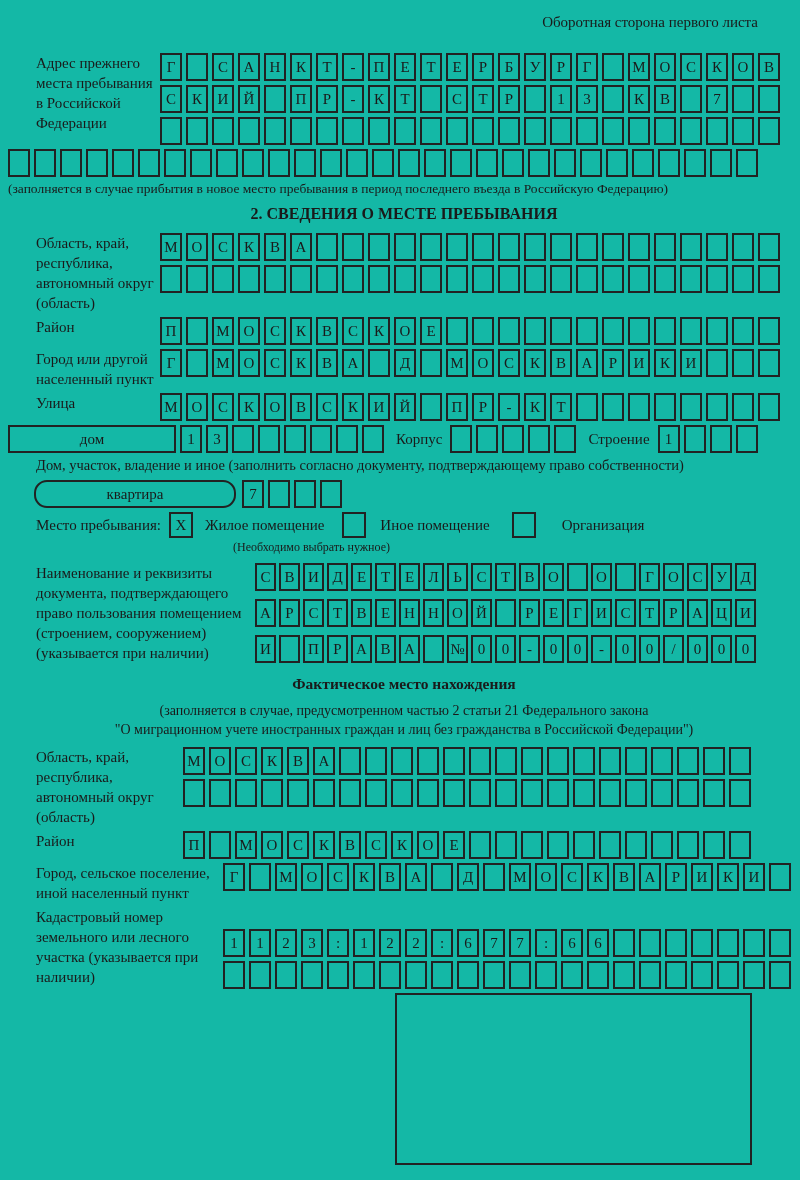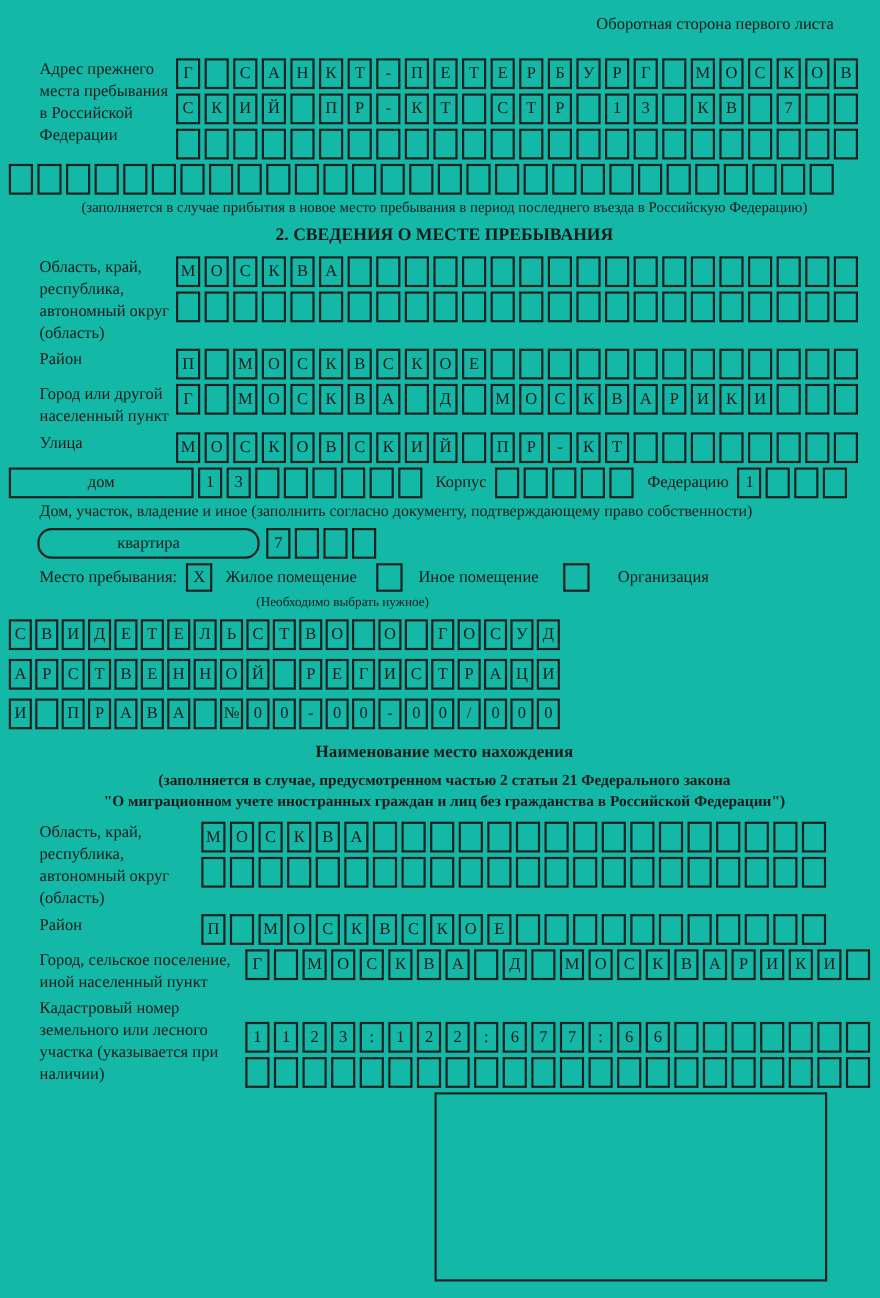--- a/index.html
+++ b/index.html
@@ -18,21 +18,21 @@
   .w247{ width:247px; }
   .rows{ display:flex; flex-direction:column; gap:4px; }
   .boxrow{ display:flex; }
   .cell{
     box-sizing:border-box; width:22px; height:28px; margin-right:4px;
     border:2px solid #222; text-align:center; font-size:15px; line-height:24px;
     flex-shrink:0;
   }
   .tight .cell{ width:21px; margin-right:3px; }
   .fullrow{ margin:2px 0 4px 0; }
-  .note{ text-align:center; font-size:13.5px; margin:2px 0 6px 0; }
+  .note{ font-size:13.5px; margin:2px 0 6px 0; }
   .sec-title{ text-align:center; font-weight:bold; font-size:16px; margin:8px 0 10px 0; }
   .widebox{
     box-sizing:border-box; border:2px solid #222; height:28px;
     display:flex; align-items:center; justify-content:center;
     font-size:15px; flex-shrink:0;
   }
   .dom-box{ width:168px; }
   .kv-box{ width:202px; margin-left:26px;border-radius:13px; }
   .inline-lbl{ font-size:15px; line-height:28px; padding:0 8px; white-space:nowrap; }
   .caption{ font-size:14.5px; margin:0 0 6px 28px; }
@@ -41,21 +41,21 @@
   .cb{
     box-sizing:border-box; width:24px; height:26px; border:2px solid #222;
     text-align:center; font-size:15px; line-height:22px; flex-shrink:0;
   }
   .cb1{ margin-left:8px; } .opt1{ margin-left:12px; font-size:15px; }
   .cb2{ margin-left:18px; } .opt2{ margin-left:14px; font-size:15px;text-align:right; }
   .cb3{ margin-left:22px; } .opt3{ margin-left:26px; font-size:15px; }
   .stay-note{ font-size:12px; margin:2px 0 8px 225px; }
   .doc-field .rows{ gap:8px; }
   .fakt-title{ text-align:center; font-weight:bold; font-size:15.5px; margin:12px 0 8px 0; }
-  .fakt-note{ text-align:center; font-size:14px; line-height:19px;font-weight:bold; }
+  .fakt-note{ text-align:center; font-size:14px; line-height:19px; }
   .fakt-note-wrap{ margin-bottom:8px; }
   .stamp-box{
     box-sizing:border-box; margin:4px 0 4px 387px; width:357px; height:172px;
     border:2px solid #222;
   }
 </style>
 </head>
 <body>
 
 <div class="page">
@@ -342,21 +342,21 @@
         <div class="cell"></div>
       </div>
     <div class="inline-lbl">Корпус</div>
     <div class="boxrow">
         <div class="cell"></div>
         <div class="cell"></div>
         <div class="cell"></div>
         <div class="cell"></div>
         <div class="cell"></div>
       </div>
-    <div class="inline-lbl">Федерацию</div>
+    <div class="inline-lbl">Строение</div>
     <div class="boxrow">
         <div class="cell">1</div>
         <div class="cell"></div>
         <div class="cell"></div>
         <div class="cell"></div>
       </div>
   </div>
   <div class="caption">Дом, участок, владение и иное (заполнить согласно документу, подтверждающему право собственности)</div>
 
   <div class="field">
@@ -375,20 +375,21 @@
     <span class="cb cb1">X</span>
     <span class="opt1">Жилое помещение</span>
     <span class="cb cb2"></span>
     <span class="opt2">Иное помещение</span>
     <span class="cb cb3"></span>
     <span class="opt3">Организация</span>
   </div>
   <div class="stay-note">(Необходимо выбрать нужное)</div>
 
   <div class="field doc-field">
+    <div class="label w247">Наименование и реквизиты документа, подтверждающего право пользования помещением (строением, сооружением) (указывается при наличии)</div>
     <div class="rows">
       <div class="boxrow tight">
           <div class="cell">С</div>
           <div class="cell">В</div>
           <div class="cell">И</div>
           <div class="cell">Д</div>
           <div class="cell">Е</div>
           <div class="cell">Т</div>
           <div class="cell">Е</div>
           <div class="cell">Л</div>
@@ -448,21 +449,21 @@
           <div class="cell">0</div>
           <div class="cell">0</div>
           <div class="cell">/</div>
           <div class="cell">0</div>
           <div class="cell">0</div>
           <div class="cell">0</div>
         </div>
     </div>
   </div>
 
-  <div class="fakt-title">Наименование место нахождения</div>
+  <div class="fakt-title">Фактическое место нахождения</div>
   <div class="fakt-note-wrap">
     <div class="fakt-note">(заполняется в случае, предусмотренном частью 2 статьи 21 Федерального закона</div>
     <div class="fakt-note">"О миграционном учете иностранных граждан и лиц без гражданства в Российской Федерации")</div>
   </div>
 
   <div class="field">
     <div class="label w175">Область, край, республика, автономный округ (область)</div>
     <div class="rows">
       <div class="boxrow">
           <div class="cell">М</div>

